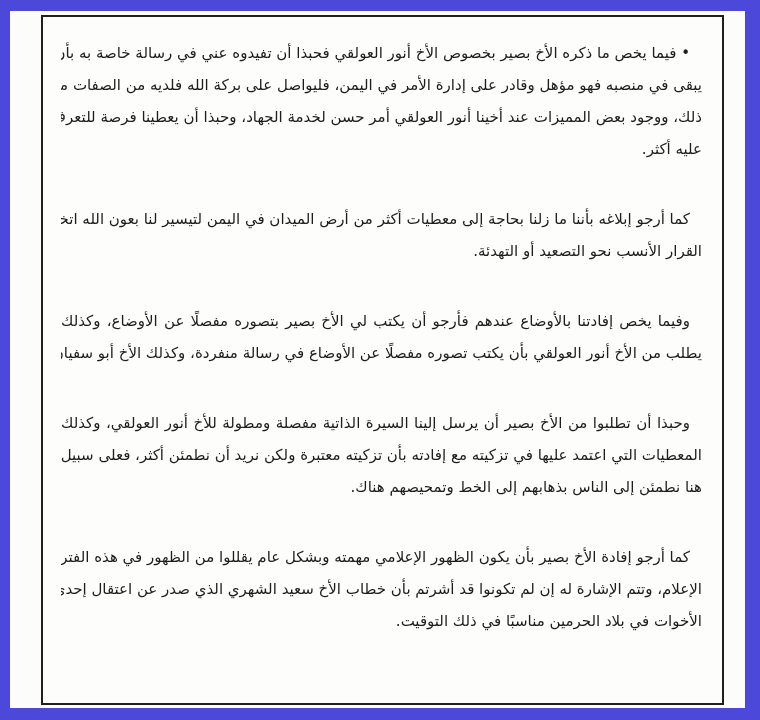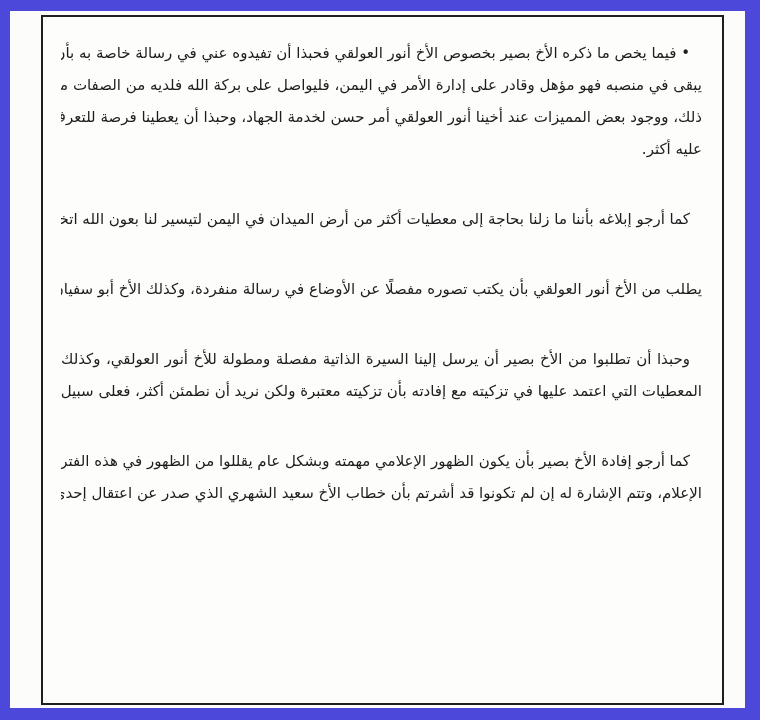--- a/index.html
+++ b/index.html
@@ -79,32 +79,36 @@
 
         <div class="para">
           <div class="line first">• فيما يخص ما ذكره الأخ بصير بخصوص الأخ أنور العولقي فحبذا أن تفيدوه عني في رسالة خاصة به بأن</div>
           <div class="line">يبقى في منصبه فهو مؤهل وقادر على إدارة الأمر في اليمن، فليواصل على بركة الله فلديه من الصفات ما تمكنه من</div>
           <div class="line">ذلك، ووجود بعض المميزات عند أخينا أنور العولقي أمر حسن لخدمة الجهاد، وحبذا أن يعطينا فرصة للتعرف</div>
           <div class="line last">عليه أكثر.</div>
         </div>
 
         <div class="para">
           <div class="line first">كما أرجو إبلاغه بأننا ما زلنا بحاجة إلى معطيات أكثر من أرض الميدان في اليمن لتيسير لنا بعون الله اتخاذ</div>
+          <div class="line last">القرار الأنسب نحو التصعيد أو التهدئة.</div>
         </div>
 
         <div class="para">
+          <div class="line first">وفيما يخص إفادتنا بالأوضاع عندهم فأرجو أن يكتب لي الأخ بصير بتصوره مفصلًا عن الأوضاع، وكذلك</div>
           <div class="line">يطلب من الأخ أنور العولقي بأن يكتب تصوره مفصلًا عن الأوضاع في رسالة منفردة، وكذلك الأخ أبو سفيان</div>
         </div>
 
         <div class="para">
           <div class="line first">وحبذا أن تطلبوا من الأخ بصير أن يرسل إلينا السيرة الذاتية مفصلة ومطولة للأخ أنور العولقي، وكذلك</div>
           <div class="line">المعطيات التي اعتمد عليها في تزكيته مع إفادته بأن تزكيته معتبرة ولكن نريد أن نطمئن أكثر، فعلى سبيل المثال نحن</div>
+          <div class="line last">هنا نطمئن إلى الناس بذهابهم إلى الخط وتمحيصهم هناك.</div>
         </div>
 
         <div class="para">
           <div class="line first">كما أرجو إفادة الأخ بصير بأن يكون الظهور الإعلامي مهمته وبشكل عام يقللوا من الظهور في هذه الفترة</div>
           <div class="line">الإعلام، وتتم الإشارة له إن لم تكونوا قد أشرتم بأن خطاب الأخ سعيد الشهري الذي صدر عن اعتقال إحدى</div>
+          <div class="line last">الأخوات في بلاد الحرمين مناسبًا في ذلك التوقيت.</div>
         </div>
 
       </div>
     </div>
   </div>
 </div>
 
 </body></html>

